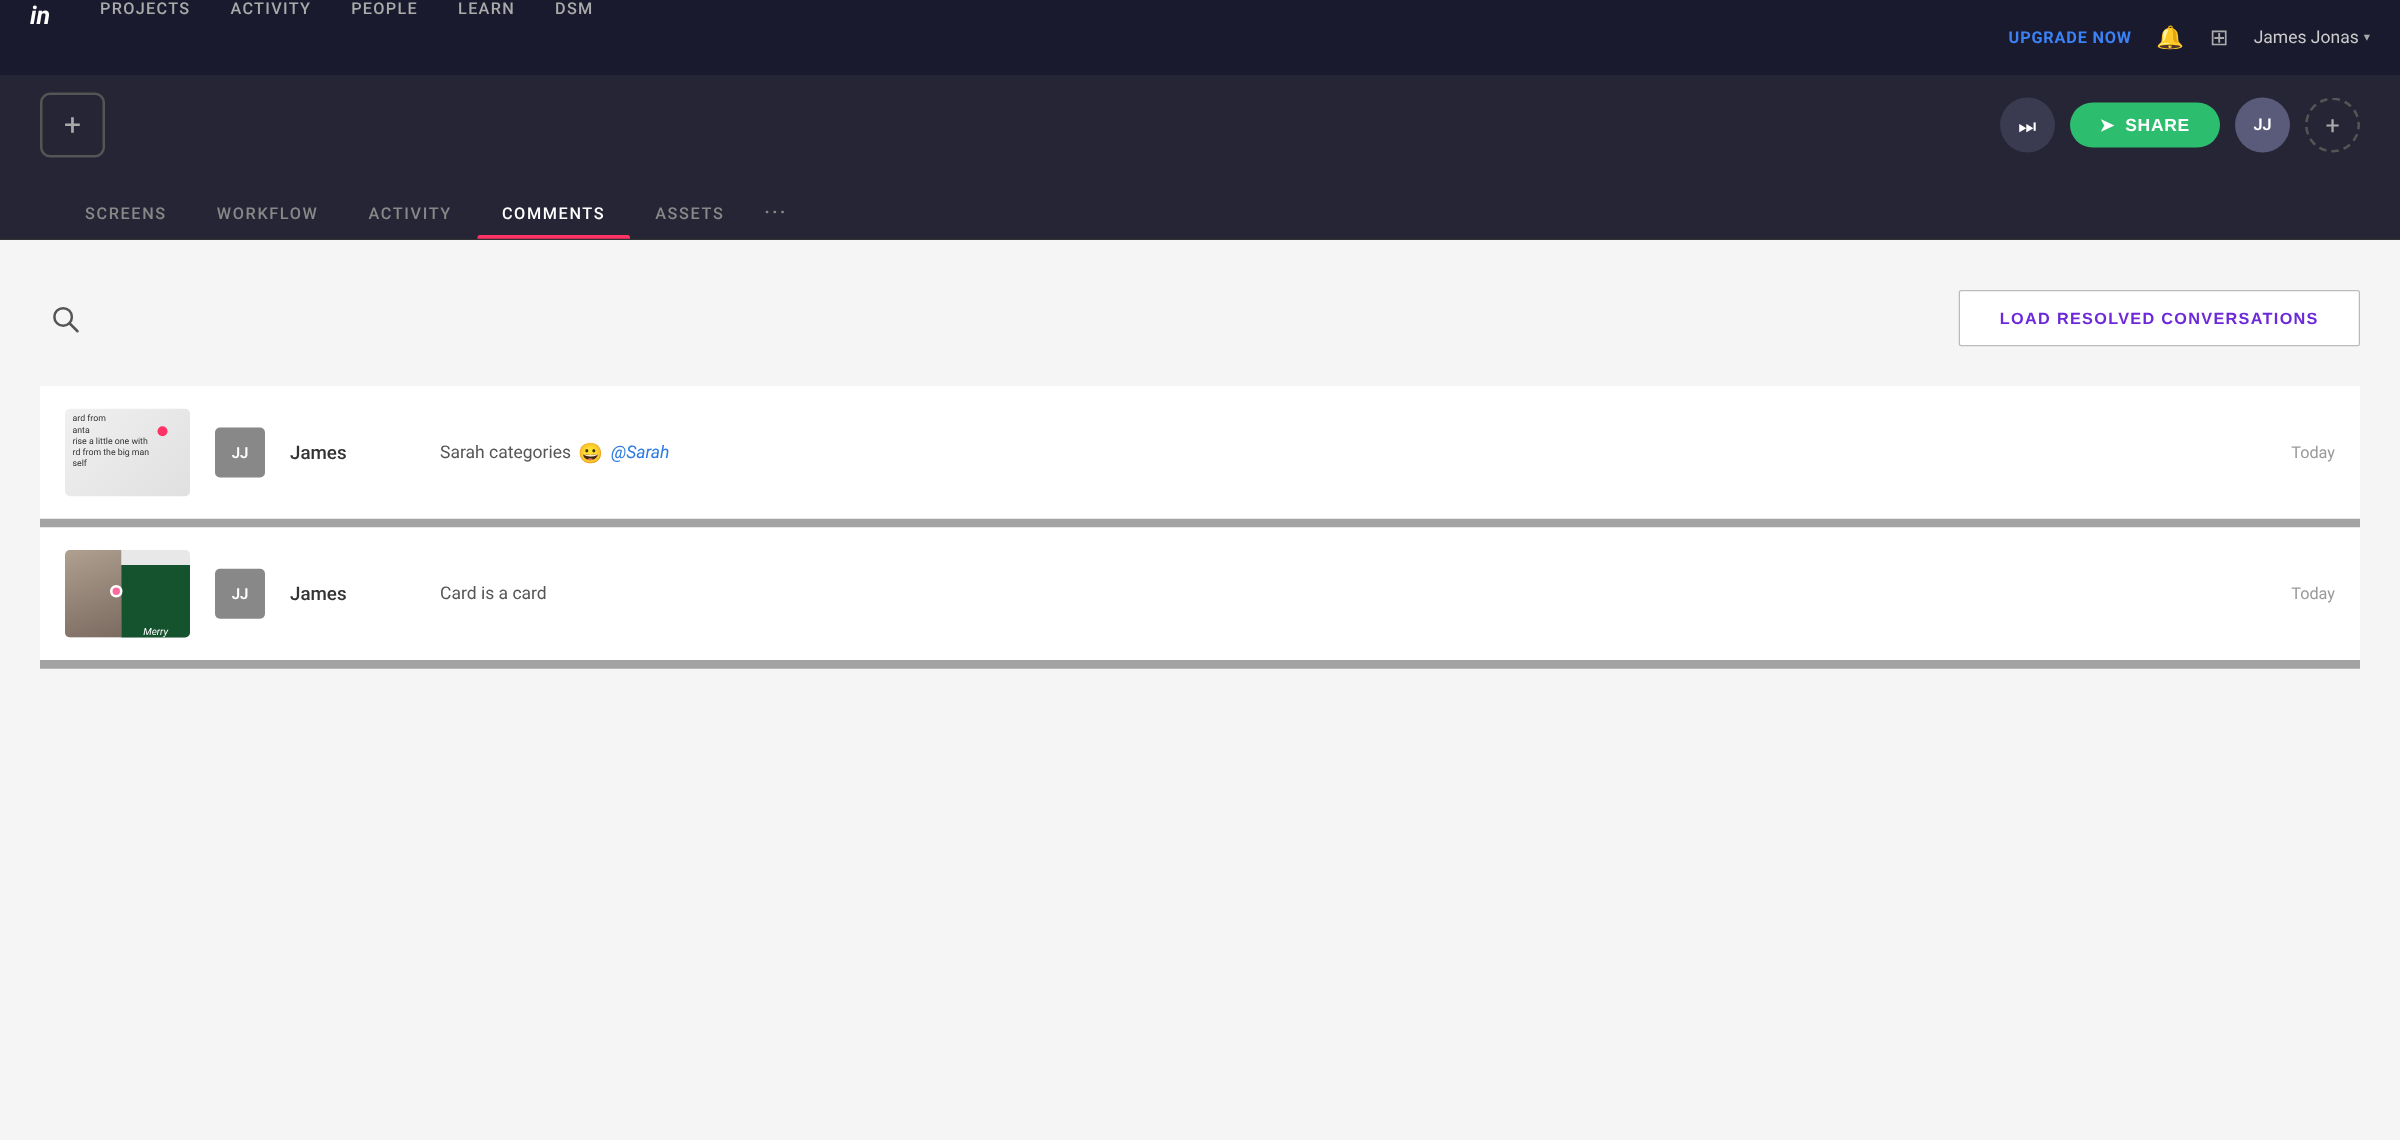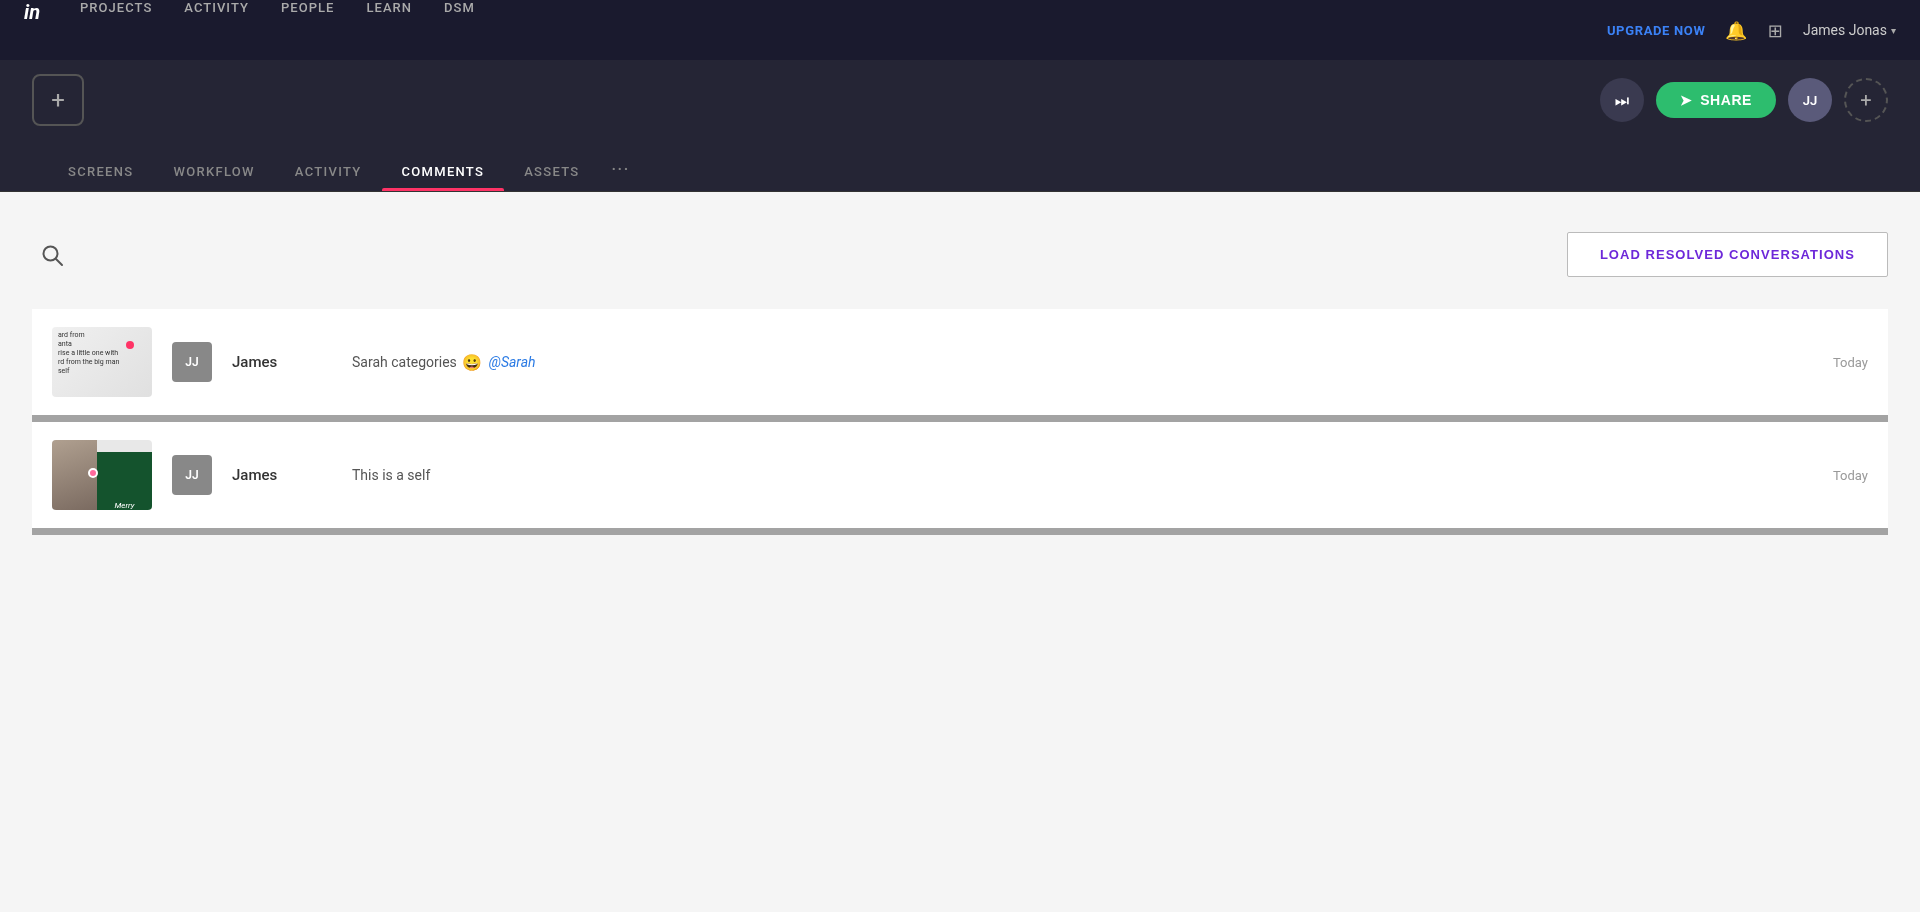--- a/index.html
+++ b/index.html
@@ -380,19 +380,19 @@
       <div class="screen-thumb" style="position:relative; overflow:hidden;">
         <div style="position:absolute;top:0;left:0;width:45%;height:100%;background:linear-gradient(160deg,#b0a090 0%,#7a6a60 100%);"></div>
         <div style="position:absolute;top:12px;right:0;width:55%;height:100%;background:#14532d;display:flex;align-items:flex-end;justify-content:center;">
           <span style="color:#fff;font-size:8px;font-style:italic;text-align:center;line-height:1.3;">Merry<br>Christmas</span>
         </div>
         <div style="width:10px;height:10px;background:#ff6b9d;border-radius:50%;border:2px solid #fff;position:absolute;top:28px;left:36px;"></div>
       </div>
       <div class="comment-avatar">JJ</div>
       <div class="comment-author">James</div>
       <div class="comment-text">
-        <span>This is a self</span>
+        <span>Card is a card</span>
       </div>
       <div class="comment-time">Today</div>
     </div>
 
   </div>
 </div>
 
 </body></html>

